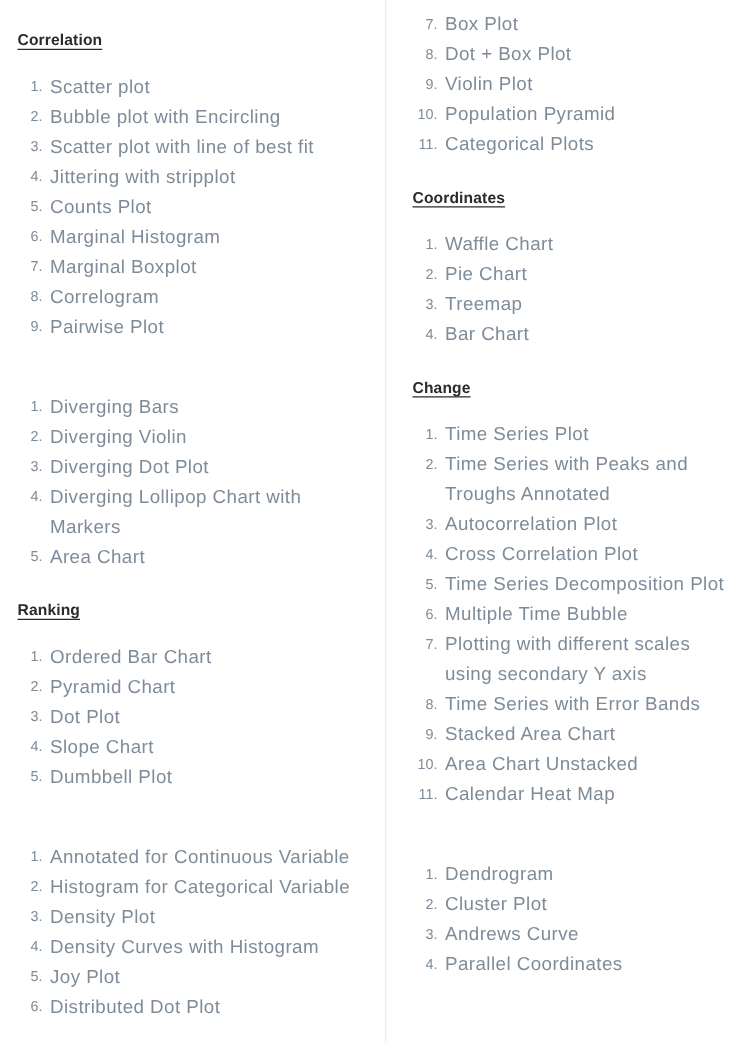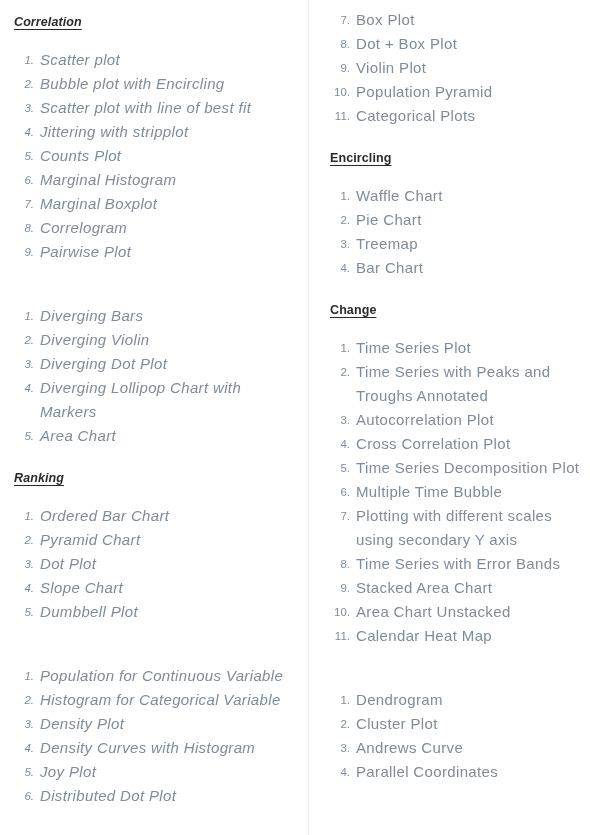--- a/index.html
+++ b/index.html
@@ -44,21 +44,21 @@
     flex-direction: row;
     align-items: flex-start;
   }
 
   .column {
     box-sizing: border-box;
     width: 295px;
     height: 835px;
     overflow: hidden;
   }
-  .column.left  { padding: 2px 8px 0 14px; font-style: italic; }
+  .column.left  { padding: 12px 8px 0 14px; }
   .column.right { padding: 0 8px 0 35px; }
 
   .section-heading {
     font-size: 12.5px;
     font-weight: bold;
     color: #2b2b2b;
     letter-spacing: 0.1px;
     text-decoration: underline;
     text-underline-offset: 3px;
     line-height: 16px;
@@ -203,21 +203,21 @@
           <li class="list-item">
             <span class="item-number">5.</span>
             <span class="item-label">Dumbbell Plot</span>
           </li>
         </ul>
         <div class="spacer-before-heading"></div>
         <div class="spacer-after-heading"></div>
         <ul class="item-list">
           <li class="list-item">
             <span class="item-number">1.</span>
-            <span class="item-label">Population for Continuous Variable</span>
+            <span class="item-label">Annotated for Continuous Variable</span>
           </li>
           <li class="list-item">
             <span class="item-number">2.</span>
             <span class="item-label">Histogram for Categorical Variable</span>
           </li>
           <li class="list-item">
             <span class="item-number">3.</span>
             <span class="item-label">Density Plot</span>
           </li>
           <li class="list-item">
@@ -253,21 +253,21 @@
           <li class="list-item">
             <span class="item-number">10.</span>
             <span class="item-label">Population Pyramid</span>
           </li>
           <li class="list-item">
             <span class="item-number">11.</span>
             <span class="item-label">Categorical Plots</span>
           </li>
         </ul>
         <div class="spacer-before-heading"></div>
-        <div class="section-heading">Encircling</div>
+        <div class="section-heading">Coordinates</div>
         <div class="spacer-after-heading"></div>
         <ul class="item-list">
           <li class="list-item">
             <span class="item-number">1.</span>
             <span class="item-label">Waffle Chart</span>
           </li>
           <li class="list-item">
             <span class="item-number">2.</span>
             <span class="item-label">Pie Chart</span>
           </li>

